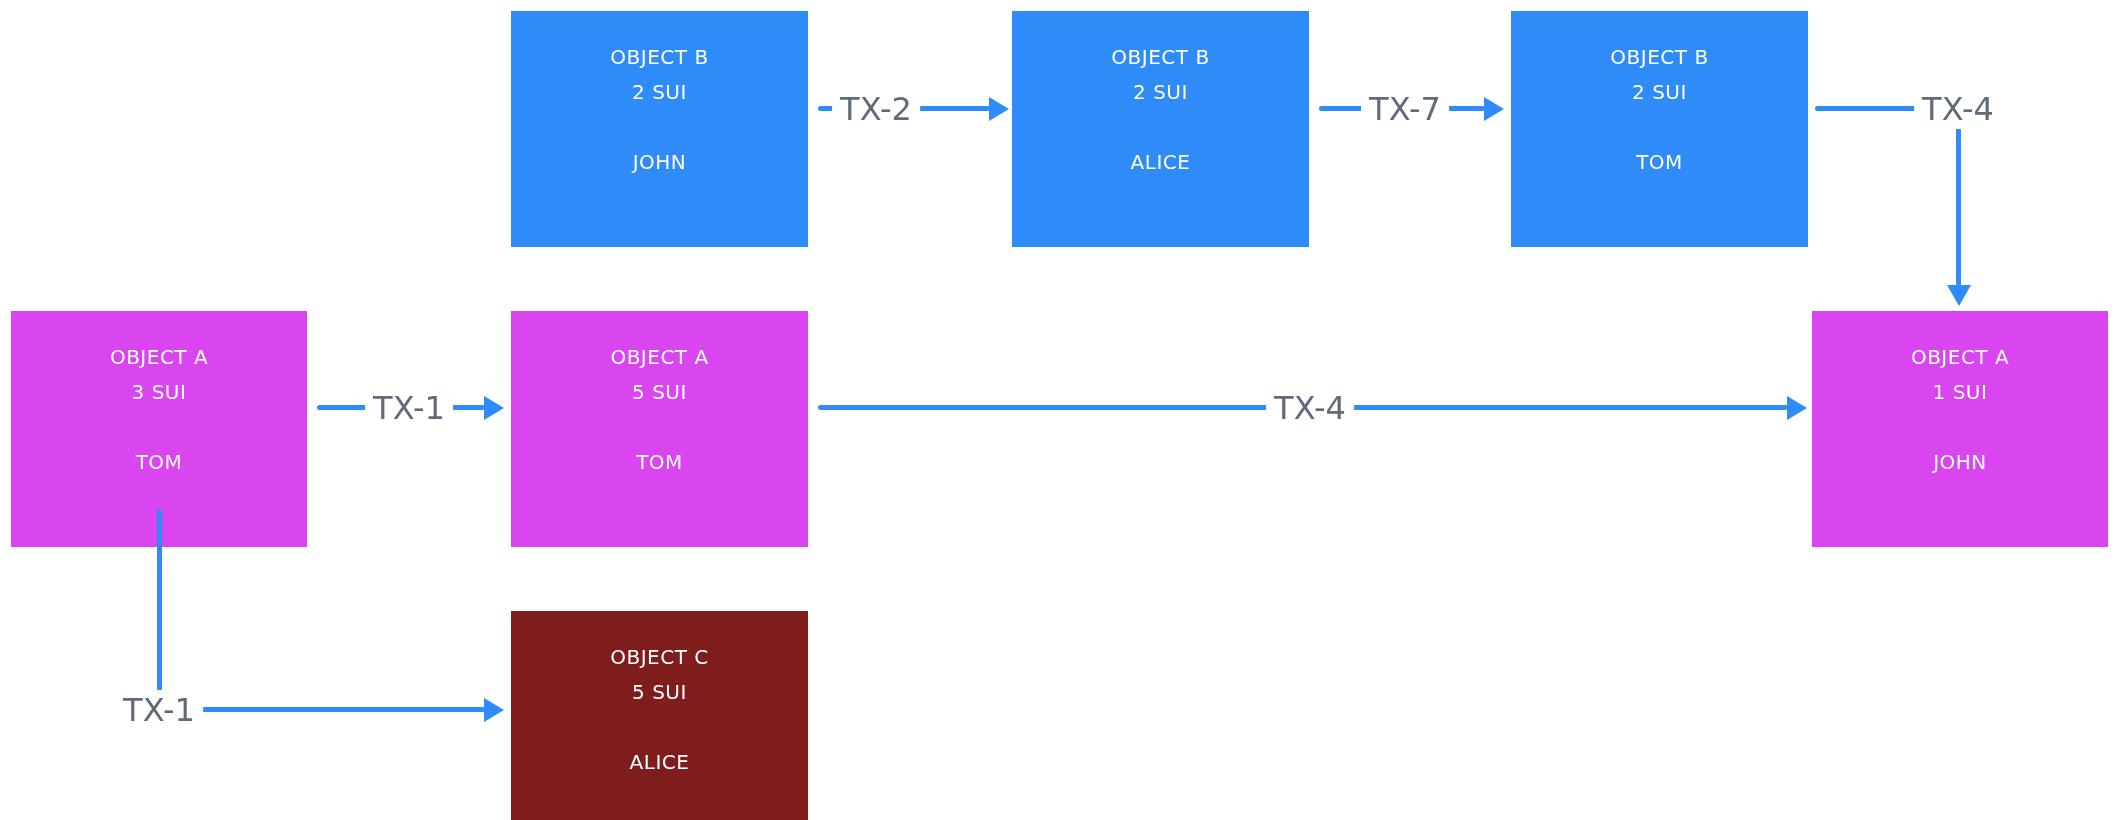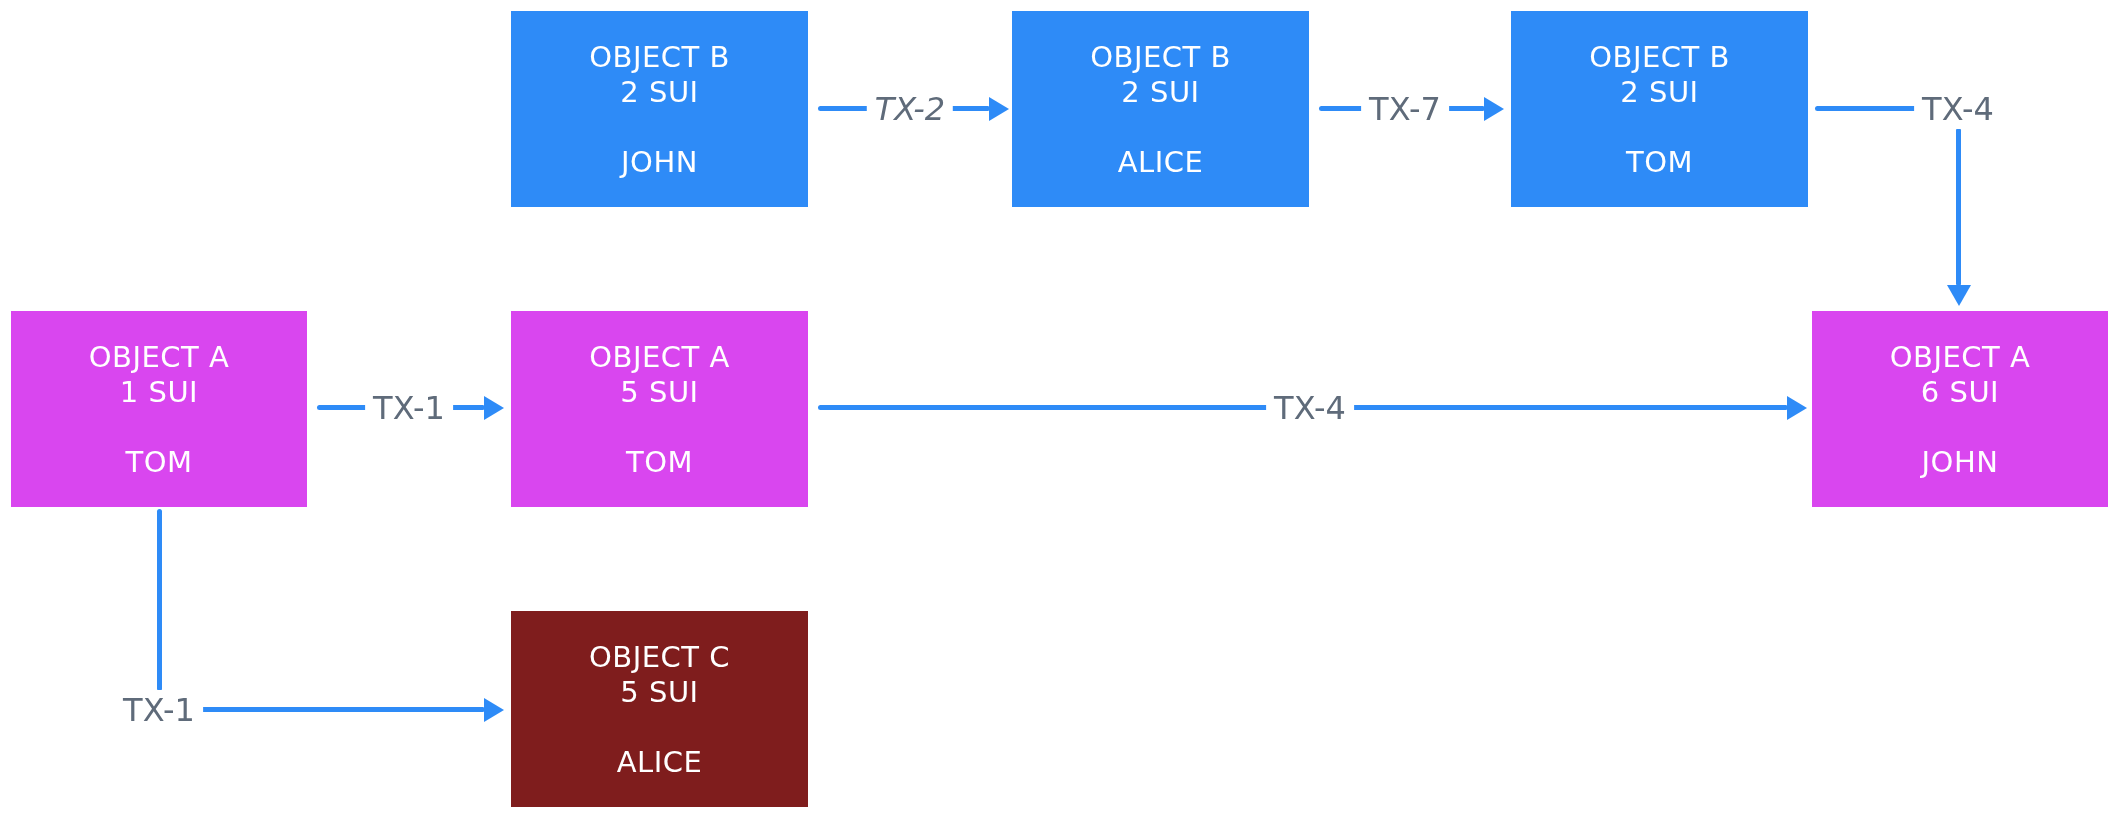--- a/index.html
+++ b/index.html
@@ -10,25 +10,25 @@
   }
   .canvas {
     position: relative;
     width: 2120px; height: 820px;
     background: #ffffff;
   }
 
   
   .node {
     position: absolute;
-    width: 297px; height: 196px;
+    width: 297px; height: 236px;
     color: #ffffff;
     text-align: center;
     padding-top: 29px;
-    font-size: 29px;
+    font-size: 20px;
     line-height: 35px;
     letter-spacing: 0.5px;
   }
   .node.blue  { background: #2E8BF7; }
   .node.black { background: #d946ef; }
   .node.gray  { background: #7f1d1d; text-align: center; }
   .node .spacer { height: 35px; }
 
   
   .hline {
@@ -95,55 +95,55 @@
 
   <div class="node blue" style="left:1511px; top:11px;">
     <div>OBJECT B</div>
     <div>2 SUI</div>
     <div class="spacer"></div>
     <div>TOM</div>
   </div>
 
   <div class="node black" style="left:11px; top:311px; width:296px;">
     <div>OBJECT A</div>
-    <div>1 SUI</div>
+    <div>3 SUI</div>
     <div class="spacer"></div>
     <div>TOM</div>
   </div>
 
   <div class="node black" style="left:511px; top:311px;">
     <div>OBJECT A</div>
     <div>5 SUI</div>
     <div class="spacer"></div>
     <div>TOM</div>
   </div>
 
   <div class="node black" style="left:1812px; top:311px; width:296px;">
     <div>OBJECT A</div>
-    <div>6 SUI</div>
+    <div>1 SUI</div>
     <div class="spacer"></div>
     <div>JOHN</div>
   </div>
 
   <div class="node gray" style="left:511px; top:611px;">
     <div>OBJECT C</div>
     <div>5 SUI</div>
     <div class="spacer"></div>
     <div>ALICE</div>
   </div>
 
   <div class="hline arrow-right" style="left:317px; top:405px; width:168px;"></div>
   <div class="edge-label" style="left:409px; top:408px;">TX-1</div>
 
   <div class="vline" style="left:157px; top:509px; height:182px;"></div>
   <div class="hline arrow-right" style="left:192px; top:707px; width:293px;"></div>
   <div class="edge-label" style="left:159px; top:710px;">TX-1</div>
 
   <div class="hline arrow-right" style="left:818px; top:106px; width:172px;"></div>
-  <div class="edge-label" style="left:910px; top:109px;font-style:italic;">TX-2</div>
+  <div class="edge-label" style="left:876px; top:109px;">TX-2</div>
 
   <div class="hline arrow-right" style="left:1319px; top:106px; width:166px;"></div>
   <div class="edge-label" style="left:1405px; top:109px;">TX-7</div>
 
   <div class="hline" style="left:1815px; top:106px; width:143px;"></div>
   <div class="vline arrow-down" style="left:1956px; top:128px; height:158px;"></div>
   <div class="edge-label" style="left:1958px; top:109px;">TX-4</div>
 
   <div class="hline arrow-right" style="left:818px; top:405px; width:970px;"></div>
   <div class="edge-label" style="left:1310px; top:408px;">TX-4</div>

